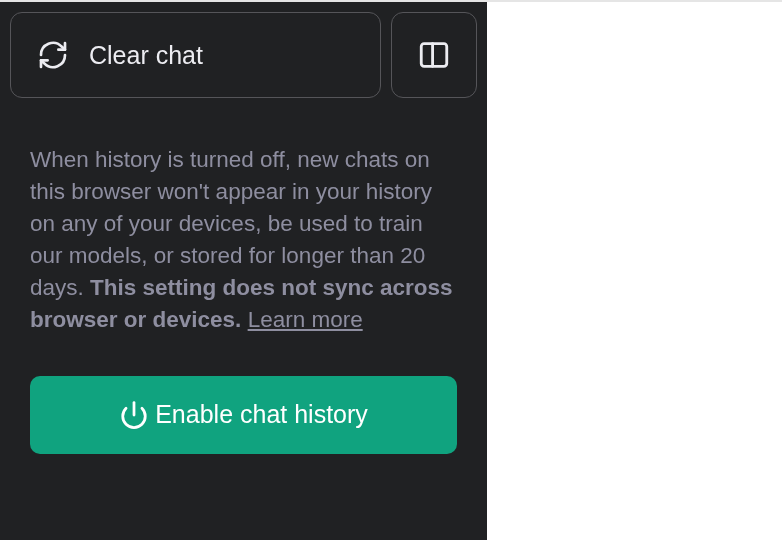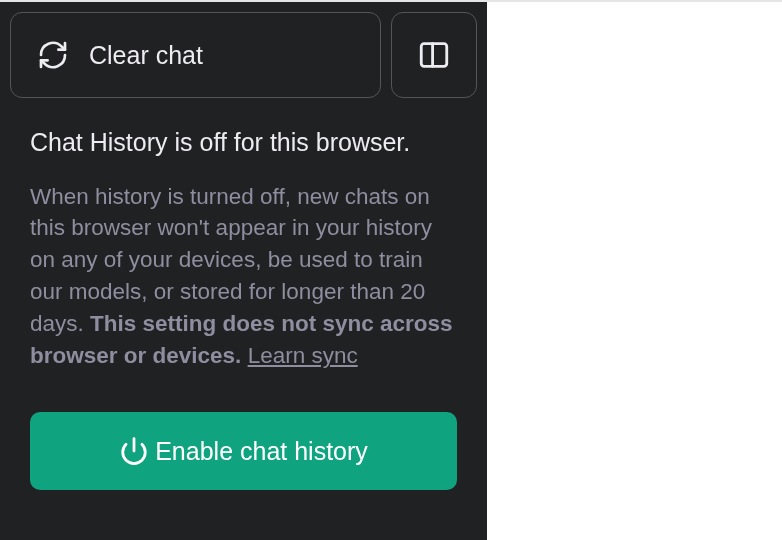--- a/index.html
+++ b/index.html
@@ -1,19 +1,19 @@
 <!DOCTYPE html>
 <html><head>
 <meta charset="utf-8">
 <style>
   * { box-sizing: border-box; margin: 0; padding: 0; }
   html, body { width: 782px; height: 540px; font-family: -apple-system, BlinkMacSystemFont, "Segoe UI", Helvetica, Arial, sans-serif; background: #fff; }
   .viewport { width: 782px; height: 540px; display: flex; border-top: 2px solid #e5e5e5; }
   .sidebar { width: 487px; height: 100%; background: #202123; padding: 10px; display: flex; flex-direction: column; }
-  .top-row { display: flex; gap: 10px; margin-bottom: 28px; align-items: flex-end; }
+  .top-row { display: flex; gap: 10px; margin-bottom: 46px; align-items: flex-end; }
   .clear-btn {
     flex: 1; height: 86px; border: 1px solid #555559; border-radius: 12px;
     background: transparent; color: #ececf1; display: flex; align-items: center;
     gap: 20px; padding: 0 26px; cursor: pointer; font-size: 25px;
   }
   .panel-btn {
     width: 86px; height: 86px; border: 1px solid #555559; border-radius: 12px;
     background: transparent; color: #ececf1; display: flex; align-items: center;
     justify-content: center; cursor: pointer;
   }
@@ -52,24 +52,23 @@
         <span>
           <svg width="34" height="34" viewBox="0 0 24 24" fill="none" stroke="#ececf1" stroke-width="2" stroke-linecap="round" stroke-linejoin="round">
             <rect x="3" y="4" width="18" height="16" rx="2"></rect>
             <line x1="11" y1="4" x2="11" y2="20"></line>
           </svg>
         </span>
       </button>
     </div>
 
     <div class="info-block">
-      <h2 class="info-title">Chat History is off for this browser.</h2>
       <p class="info-body">
         <span>When history is turned off, new chats on this browser won't appear in your history on any of your devices, be used to train our models, or stored for longer than 20 days. </span><span class="bold">This setting does not sync across browser or devices.</span>
-        <a class="learn">Learn sync</a>
+        <a class="learn">Learn more</a>
       </p>
     </div>
 
     <button class="enable-btn">
       <span>
         <svg width="30" height="30" viewBox="0 0 24 24" fill="none" stroke="#ffffff" stroke-width="2.2" stroke-linecap="round" stroke-linejoin="round">
           <path d="M18.36 6.64a9 9 0 1 1-12.73 0"></path>
           <line x1="12" y1="2" x2="12" y2="12"></line>
         </svg>
       </span>

